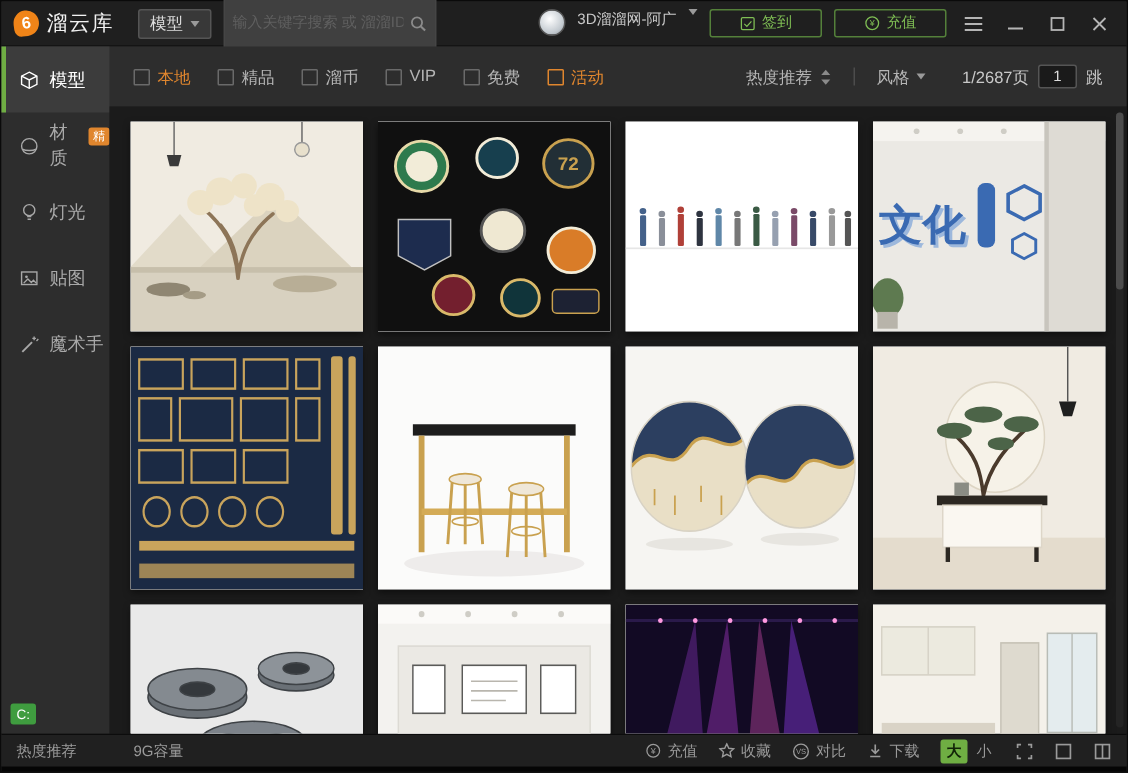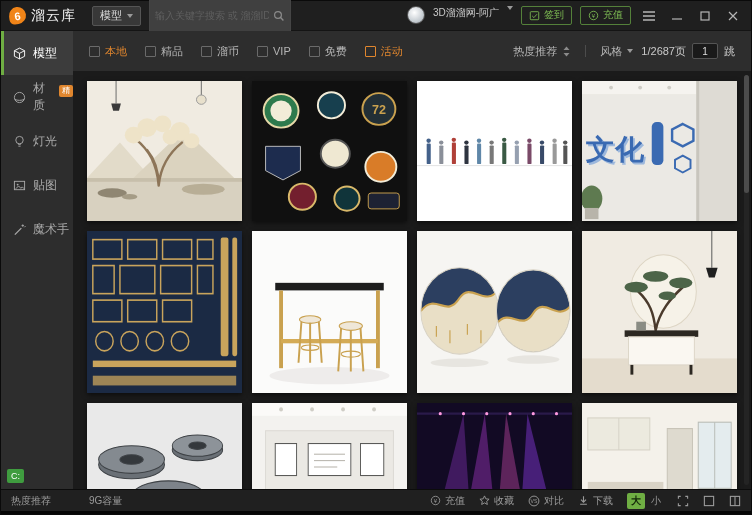--- a/index.html
+++ b/index.html
@@ -13,21 +13,21 @@
   .logo-badge{width:17px;height:17px;border-radius:50% 50% 50% 5px;background:#f08418;color:#fff;font-weight:bold;font-size:11px;display:flex;align-items:center;justify-content:center;transform:rotate(-8deg)}
   .logo-text{color:#f2f2f2;font-size:14px;font-weight:normal;letter-spacing:1px}
   .dropdown{height:20px;background:#383838;border:1px solid #555;border-radius:2px;color:#ddd;font-size:11px;display:flex;align-items:center;gap:5px;padding:0 7px;margin-left:8px;cursor:pointer}
   .caret{width:0;height:0;border-left:3.5px solid transparent;border-right:3.5px solid transparent;border-top:4px solid #9a9a9a}
   .search{height:36px;width:142px;background:#404040;border:1px solid #454545;border-radius:2px;display:flex;align-items:center;padding:0 5px;gap:4px}
   .search input{flex:1;min-width:0;background:transparent;border:none;outline:none;color:#ccc;font-size:10px}
   .search input::placeholder{color:#5f5f5f}
   .tb-right{margin-left:auto;display:flex;align-items:flex-start;gap:8px}
   .avatar{width:18px;height:18px;border-radius:50%;background:radial-gradient(circle at 40% 35%,#fff,#c3cad0 65%,#8d949a);border:1px solid #555}
   .username{color:#c9c9c9;font-size:10px;white-space:nowrap}
-  .pill-btn{height:19px;display:flex;align-items:center;gap:4px;border:1px solid #54803a;border-radius:2px;color:#7fbe54;font-size:10px;padding:0 7px;background:transparent;cursor:pointer;white-space:nowrap}
+  .pill-btn{height:19px;display:flex;align-items:center;gap:4px;border:1px solid #54803a;border-radius:2px;color:#7fbe54;font-size:10px;padding:0 19px;background:transparent;cursor:pointer;white-space:nowrap}
   .winctl{color:#b5b5b5;width:20px;height:20px;display:flex;align-items:center;justify-content:center;cursor:pointer}
 
   
   .main{flex:1;display:flex;min-height:0}
   .sidebar{width:72px;flex:0 0 auto;background:#2d2d2d;display:flex;flex-direction:column;position:relative}
   .side-item{height:44px;display:flex;align-items:center;gap:7px;padding-left:12px;color:#a8a8a8;font-size:12px;position:relative;cursor:pointer}
   .side-item.active{background:#3c3c3c;color:#fff}
   .side-item.active::before{content:"";position:absolute;left:0;top:0;bottom:0;width:3px;background:#6fae43}
   .side-badge{background:#e0862e;color:#fff;font-size:8px;line-height:1;padding:2px 3px;border-radius:2px;transform:translateY(-6px);margin-left:1px}
   .disk{position:absolute;left:6px;bottom:6px;background:#3f9c3f;color:#fff;font-size:9px;padding:2px 4px;border-radius:2px;cursor:pointer}
@@ -36,21 +36,21 @@
 
   
   .filterbar{height:40px;flex:0 0 auto;background:#2d2d2d;display:flex;align-items:center;padding:0 16px;font-size:11px;color:#b5b5b5}
   .chk{display:flex;align-items:center;gap:5px;margin-right:18px;cursor:pointer}
   .box{width:11px;height:11px;border:1px solid #6a6a6a;border-radius:1px;background:transparent}
   .lbl-orange{color:#e0862e}
   .box-orange{border-color:#e0862e}
   .sortgrp{margin-left:auto;display:flex;align-items:center;gap:5px;cursor:pointer;white-space:nowrap}
   .vdiv{width:1px;height:12px;background:#4c4c4c;margin:0 14px}
   .stylegrp{display:flex;align-items:center;gap:5px;cursor:pointer;white-space:nowrap}
-  .pager{margin-left:8px;display:flex;align-items:center;gap:6px;color:#c9c9c9;white-space:nowrap}
+  .pager{margin-left:24px;display:flex;align-items:center;gap:6px;color:#c9c9c9;white-space:nowrap}
   .jump-input{width:26px;height:16px;background:#1a1a1a;border:1px solid #555;border-radius:2px;color:#ddd;font-size:10px;text-align:center;outline:none}
 
   
   .grid-wrap{flex:1;min-height:0;background:#1b1b1b;overflow:hidden;position:relative;padding:10px 14px}
   .grid{display:grid;grid-template-columns:repeat(4,1fr);gap:10px}
   .cell{background:#fff;overflow:hidden;box-shadow:0 2px 5px rgba(0,0,0,.55);cursor:pointer}
   .cell.r1{height:140px}.cell.r2{height:162px}.cell.r3{height:160px}
   .cell svg{width:100%;height:100%;display:block}
   .vscroll{position:absolute;top:4px;right:2px;width:5px;bottom:4px;background:#242424;border-radius:3px}
   .vthumb{width:5px;height:118px;background:#4c4c4c;border-radius:3px}

